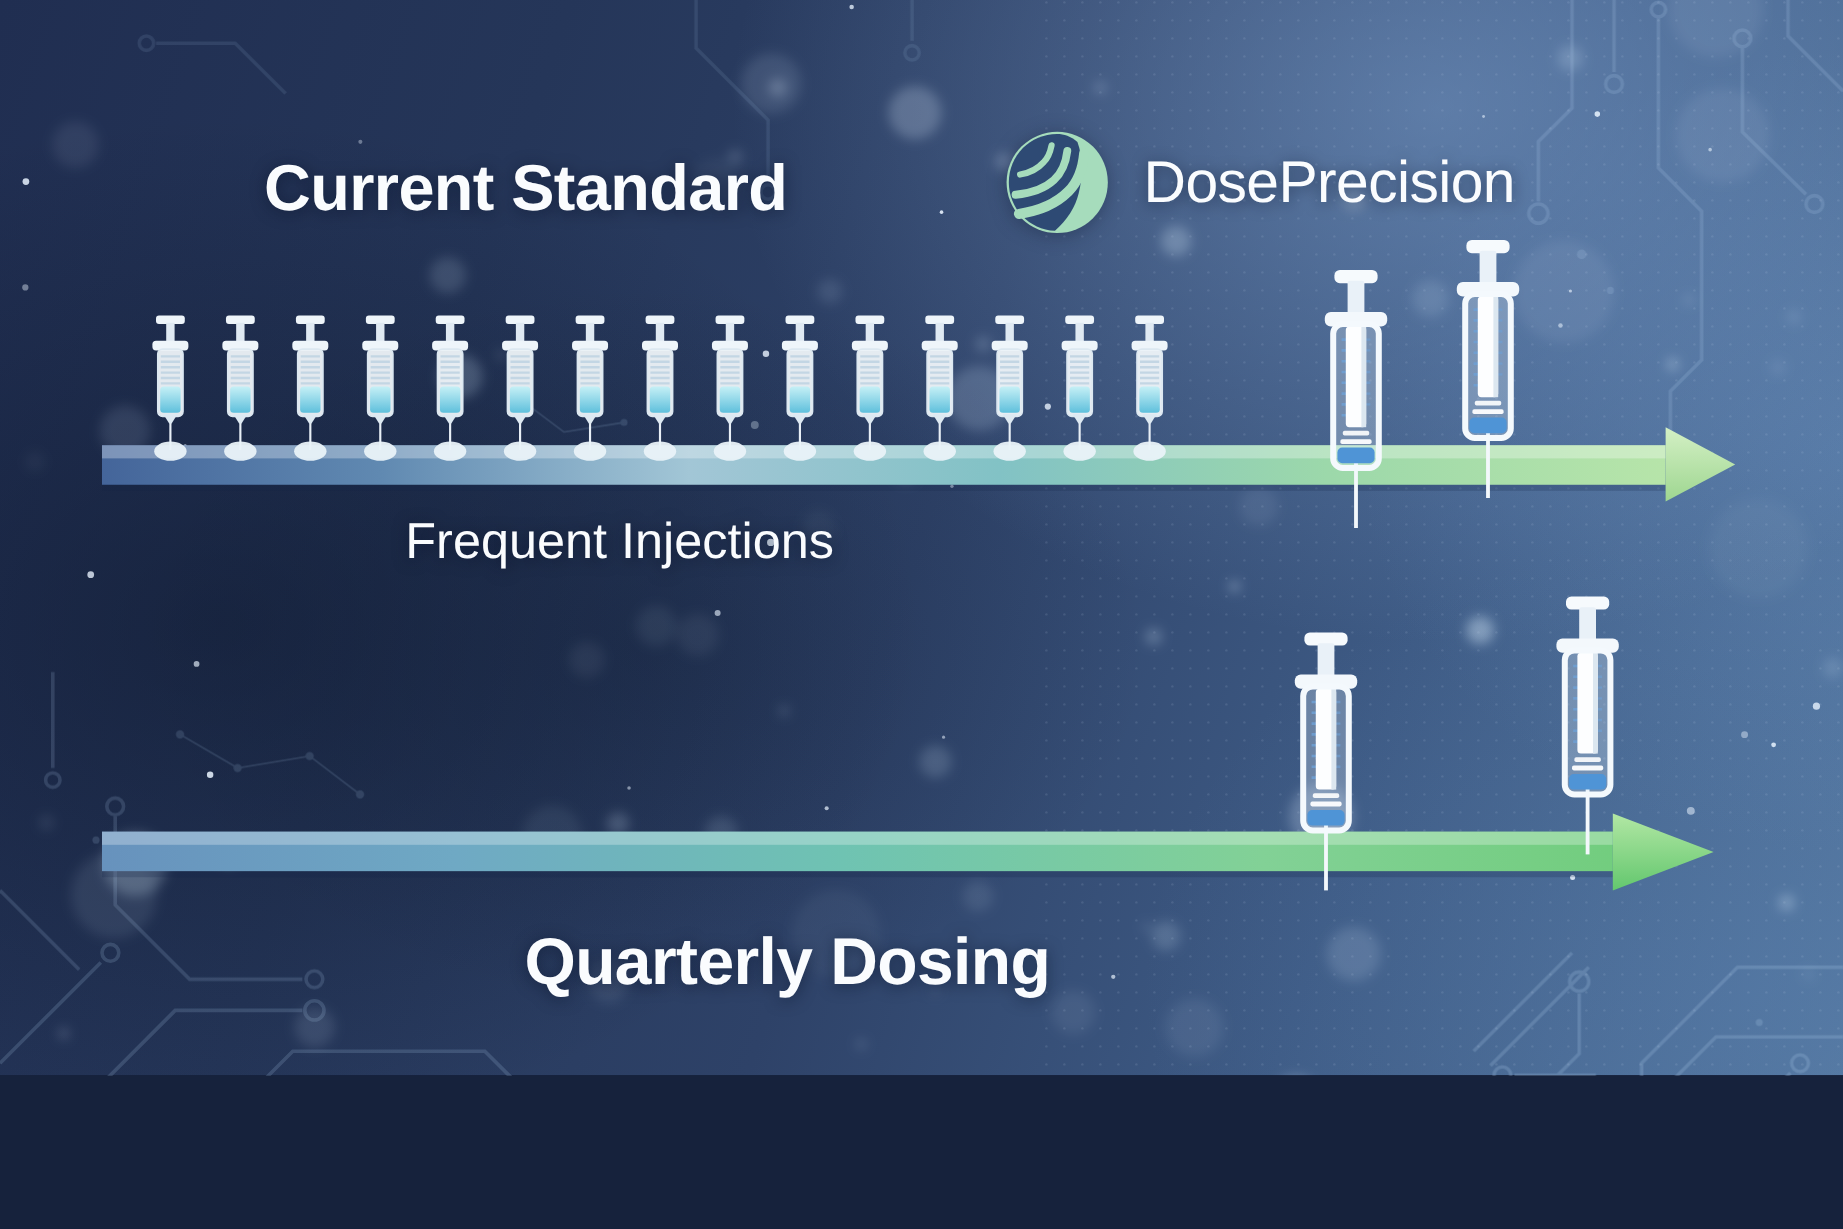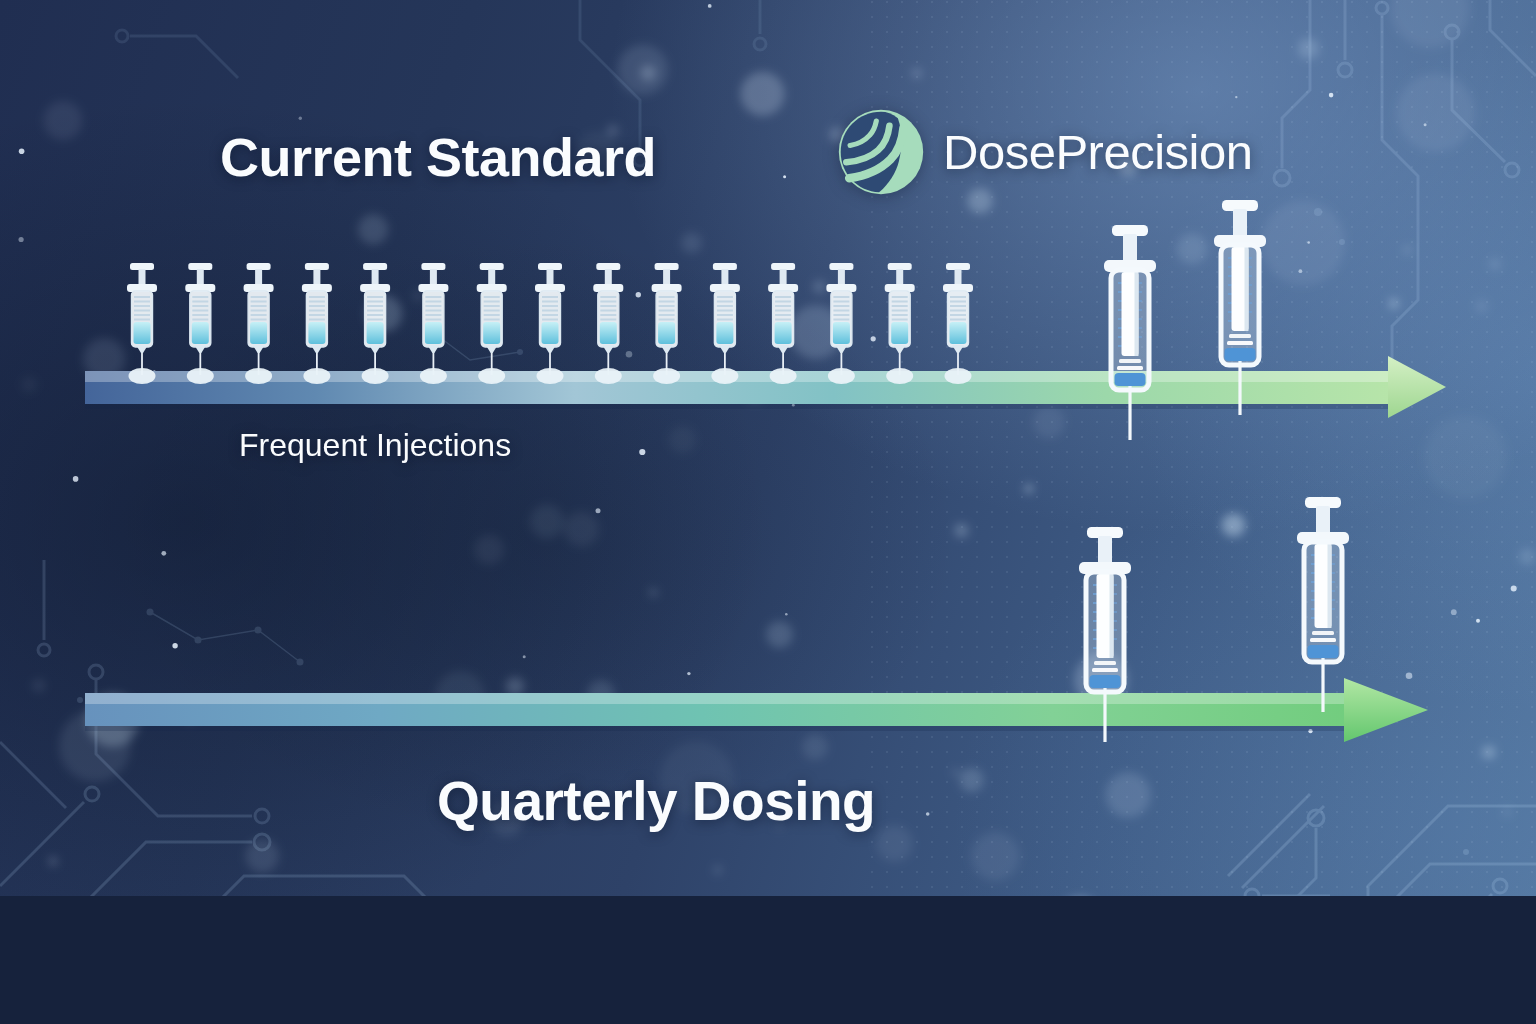--- a/index.html
+++ b/index.html
@@ -13,24 +13,24 @@
       radial-gradient(950px 720px at 78% 10%, rgba(130,165,210,0.50), rgba(130,165,210,0) 62%),
       radial-gradient(700px 560px at 101% 42%, rgba(105,145,195,0.34), rgba(105,145,195,0) 60%),
       radial-gradient(820px 620px at 95% 92%, rgba(90,130,180,0.30), rgba(90,130,180,0) 62%),
       radial-gradient(900px 650px at 12% 58%, rgba(8,16,34,0.42), rgba(8,16,34,0) 65%),
       radial-gradient(700px 500px at 35% 60%, rgba(10,20,40,0.25), rgba(10,20,40,0) 60%),
       linear-gradient(108deg,#202e51 0%,#253659 26%,#2e4268 50%,#3e5b85 74%,#54779f 100%);
   }
   svg.scene{position:absolute;inset:0;z-index:1;}
   .txt{position:absolute;z-index:2;color:#fafcfe;text-shadow:0 2px 12px rgba(8,18,40,.5);white-space:nowrap;}
   .title-left{left:220px;top:126px;font-size:54px;font-weight:700;letter-spacing:-0.5px;}
-  .brand{left:836px;top:106px;height:92px;display:flex;align-items:center;gap:17px;position:absolute;z-index:2;}
+  .brand{left:836px;top:106px;height:92px;display:flex;align-items:center;gap:27px;position:absolute;z-index:2;}
   .brand .name{color:#fafcfe;font-size:49px;font-weight:500;letter-spacing:-0.5px;text-shadow:0 2px 12px rgba(8,18,40,.5);}
   .logo{width:90px;height:90px;display:block;filter:drop-shadow(0 2px 8px rgba(8,18,40,.35));}
-  .label-frequent{left:239px;top:427px;width:456px;text-align:left;font-size:32px;font-weight:400;}
+  .label-frequent{left:239px;top:427px;width:456px;text-align:right;font-size:42px;font-weight:400;}
   .label-quarterly{left:437px;top:769px;width:500px;text-align:left;font-size:55px;font-weight:600;letter-spacing:-0.5px;}
 </style>
 </head>
 <body>
 
 <div class="canvas">
   <div class="bg"></div>
 
   <svg class="scene" width="1536" height="1024" viewBox="0 0 1536 1024" xmlns="http://www.w3.org/2000/svg">
     <defs>

